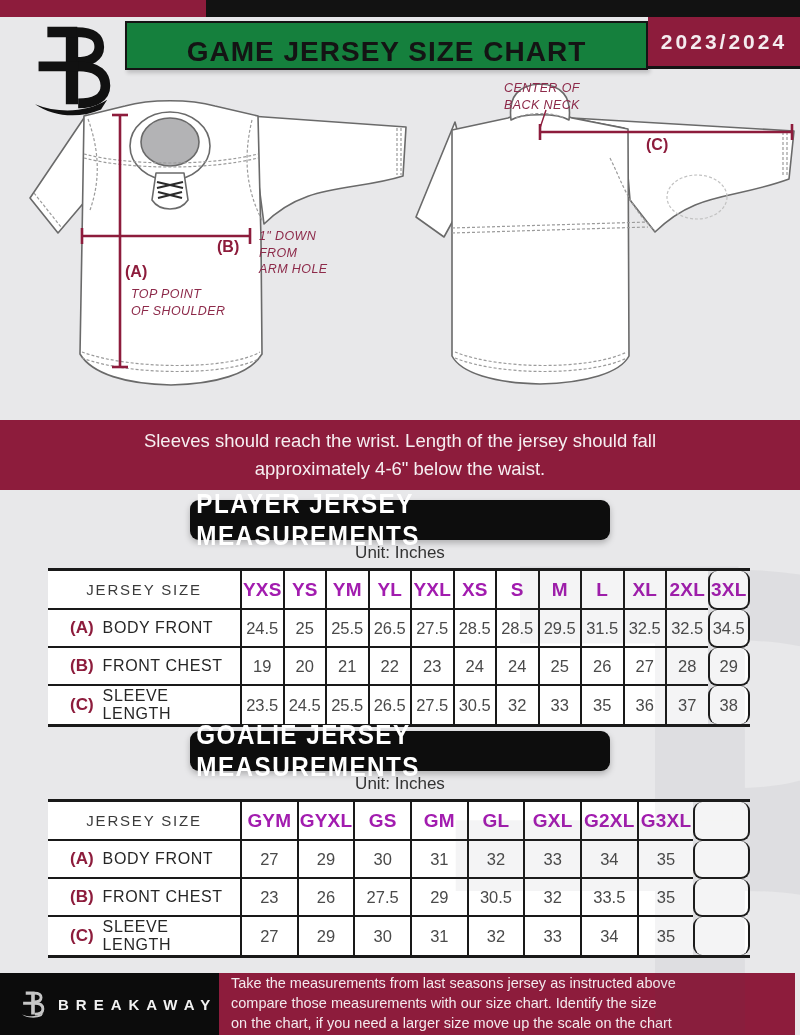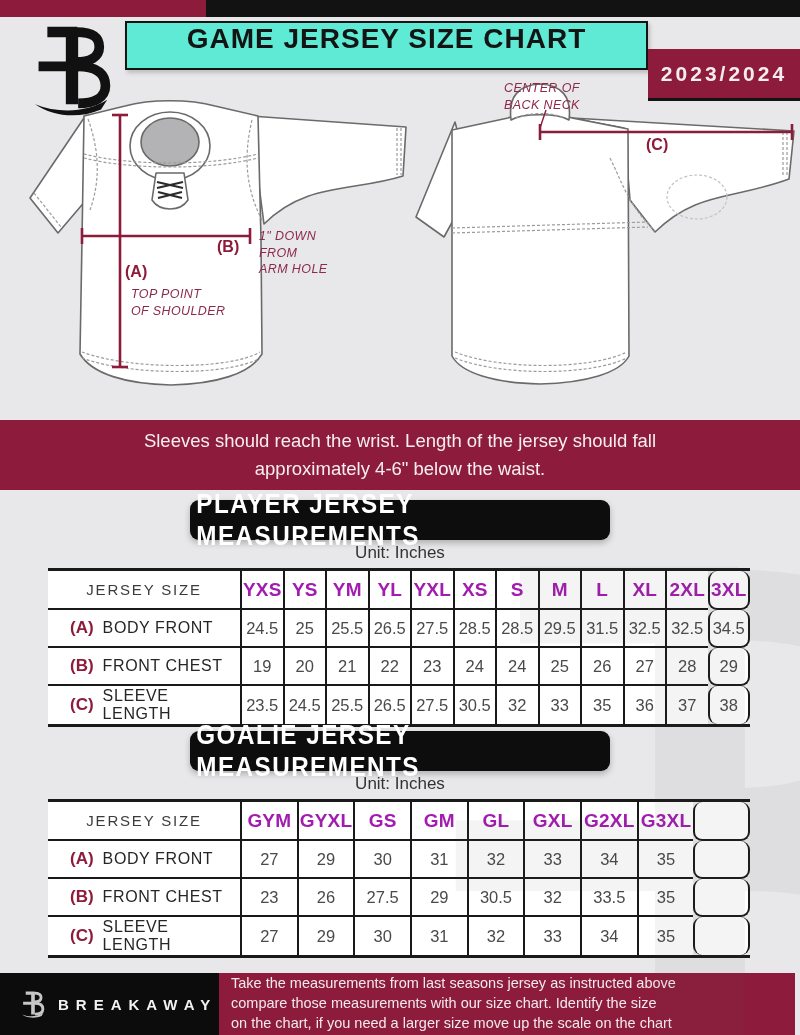--- a/index.html
+++ b/index.html
@@ -2,26 +2,26 @@
 <html><head>
 <meta charset="utf-8">
 <style>
   html,body{margin:0;padding:0;}
   body{font-family:"Liberation Sans",sans-serif;background:#cfcfd2;}
   #page{position:relative;width:800px;height:1035px;background:#e8e8ea;overflow:hidden;margin:0 auto;}
 
   
   .topbar{position:absolute;left:0;top:0;width:800px;height:17px;background:#121212;}
   .topbar-maroon{position:absolute;left:0;top:0;width:206px;height:17px;background:#8d1c3c;}
-  .title-box{position:absolute;left:125px;top:21px;width:519px;height:45px;background:#5eead4;
-    border:2.5px solid #141414;display:flex;align-items:flex-start;justify-content:center;
+  .title-box{position:absolute;left:125px;top:21px;width:519px;height:45px;background:#15803d;
+    border:2.5px solid #141414;display:flex;align-items:flex-end;justify-content:center;
     box-shadow:2px 3px 4px rgba(0,0,0,.18);}
   .title-box span{font-size:28px;font-weight:bold;letter-spacing:1px;color:#141414;}
   .season-box{position:absolute;left:648px;top:17px;width:152px;height:49px;background:#8d1c3c;
-    border-bottom:3px solid #141414;display:flex;align-items:center;justify-content:center;margin-top:32px;}
+    border-bottom:3px solid #141414;display:flex;align-items:center;justify-content:center;}
   .season-box span{color:#f4ecef;font-size:21px;font-weight:bold;letter-spacing:3px;}
   .logo-header{position:absolute;left:28px;top:19px;width:88px;height:100px;color:#111;}
 
   
   .diagram{position:absolute;left:0;top:70px;width:800px;height:350px;}
   .anno{position:absolute;color:#8d2a4a;font-style:italic;font-size:12.5px;line-height:1.32;
     letter-spacing:.4px;white-space:pre-line;}
   .anno-key{position:absolute;color:#8d1c3c;font-weight:bold;font-size:16px;font-style:normal;}
 
   

